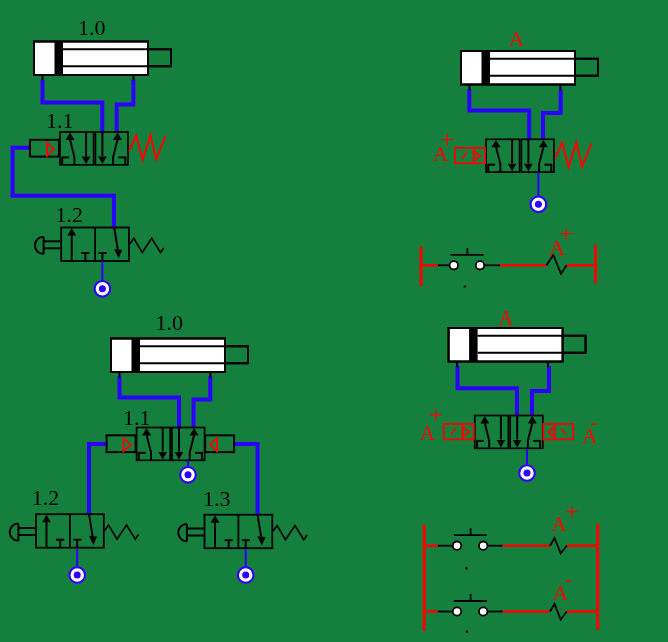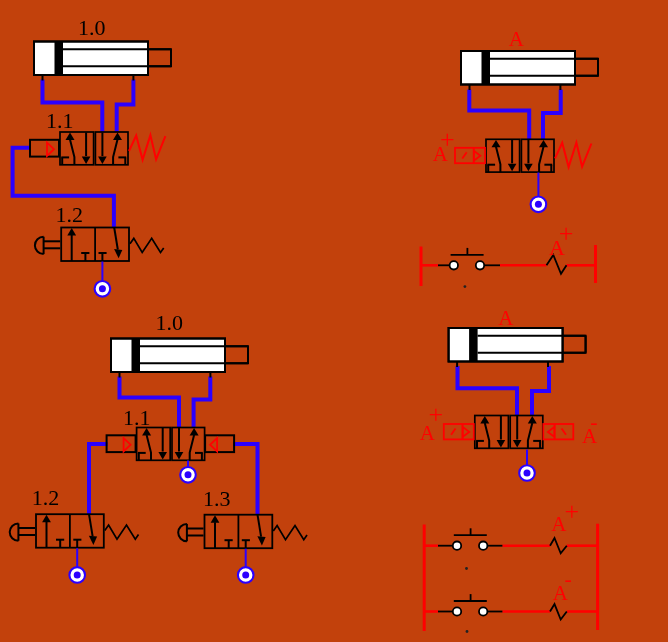--- a/index.html
+++ b/index.html
@@ -1,16 +1,16 @@
 <!DOCTYPE html>
 <html><head>
 <meta charset="utf-8">
 <style>
 html,body{margin:0;padding:0;background:#fff;}
-#stage{position:relative;width:668px;height:642px;background:#c2410c;overflow:hidden;}
+#stage{position:relative;width:668px;height:642px;background:#15803d;overflow:hidden;}
 svg{position:absolute;left:0;top:0;}
 text{font-family:"Liberation Serif",serif;}
 </style>
 </head>
 <body>
 <div id="stage">
 <svg width="668" height="642" viewBox="0 0 668 642">
 <defs>
 
 <g id="cyl" stroke="#000" stroke-width="2" fill="none">

